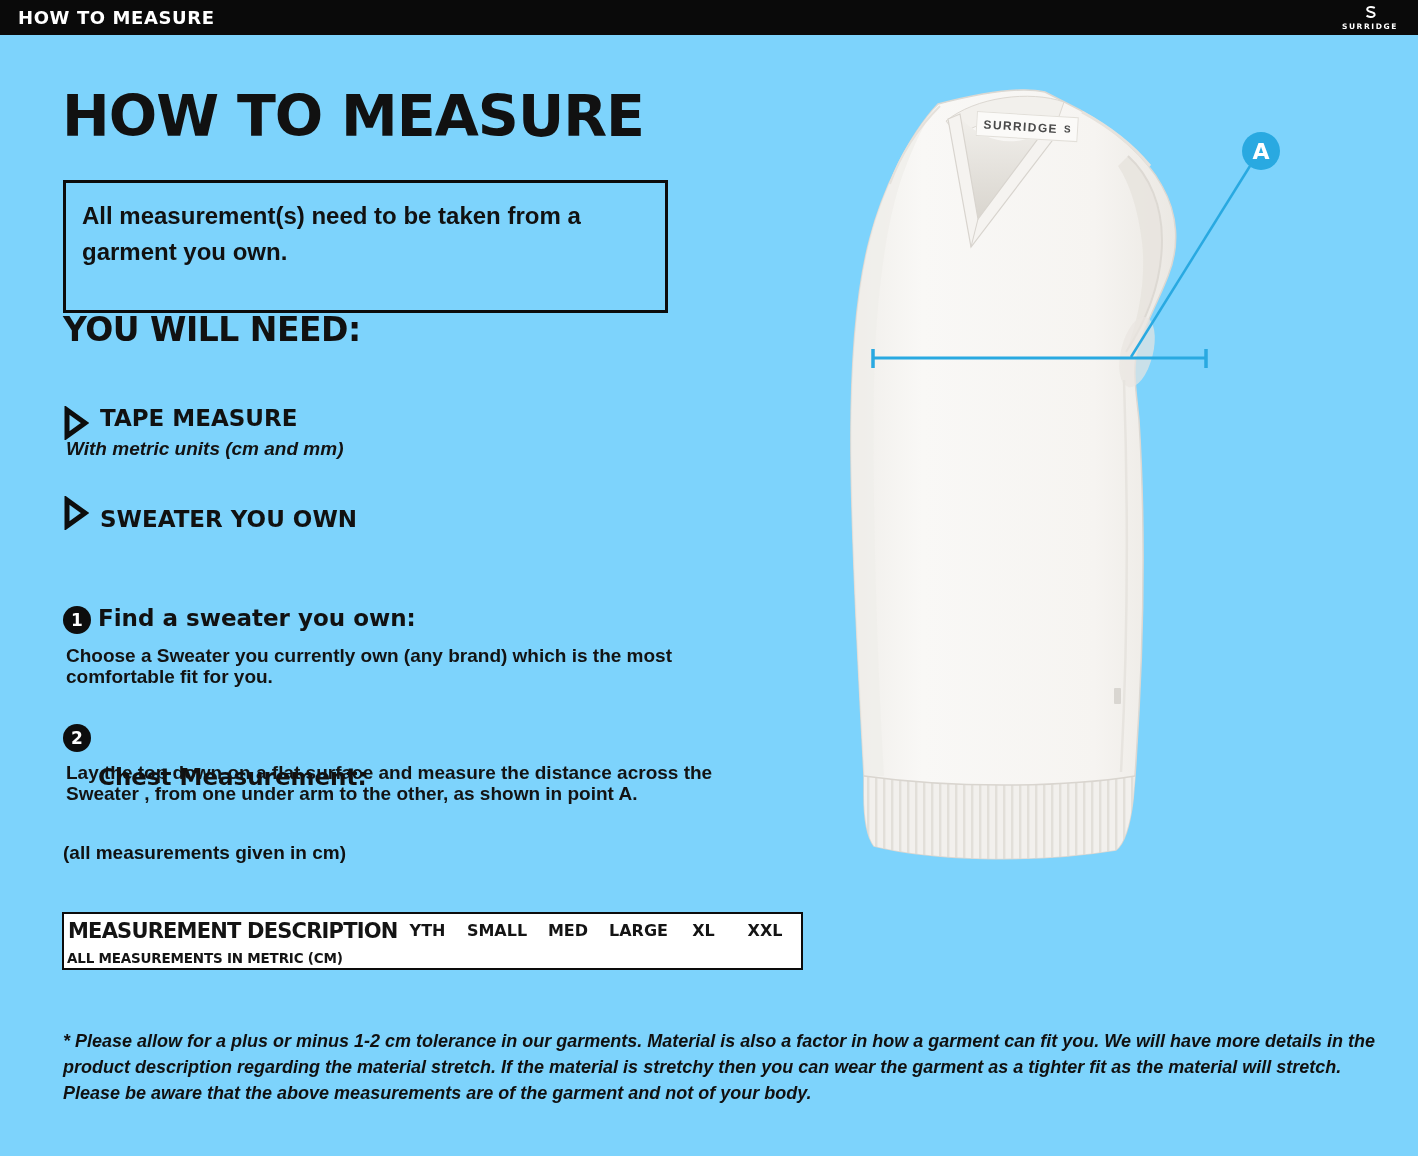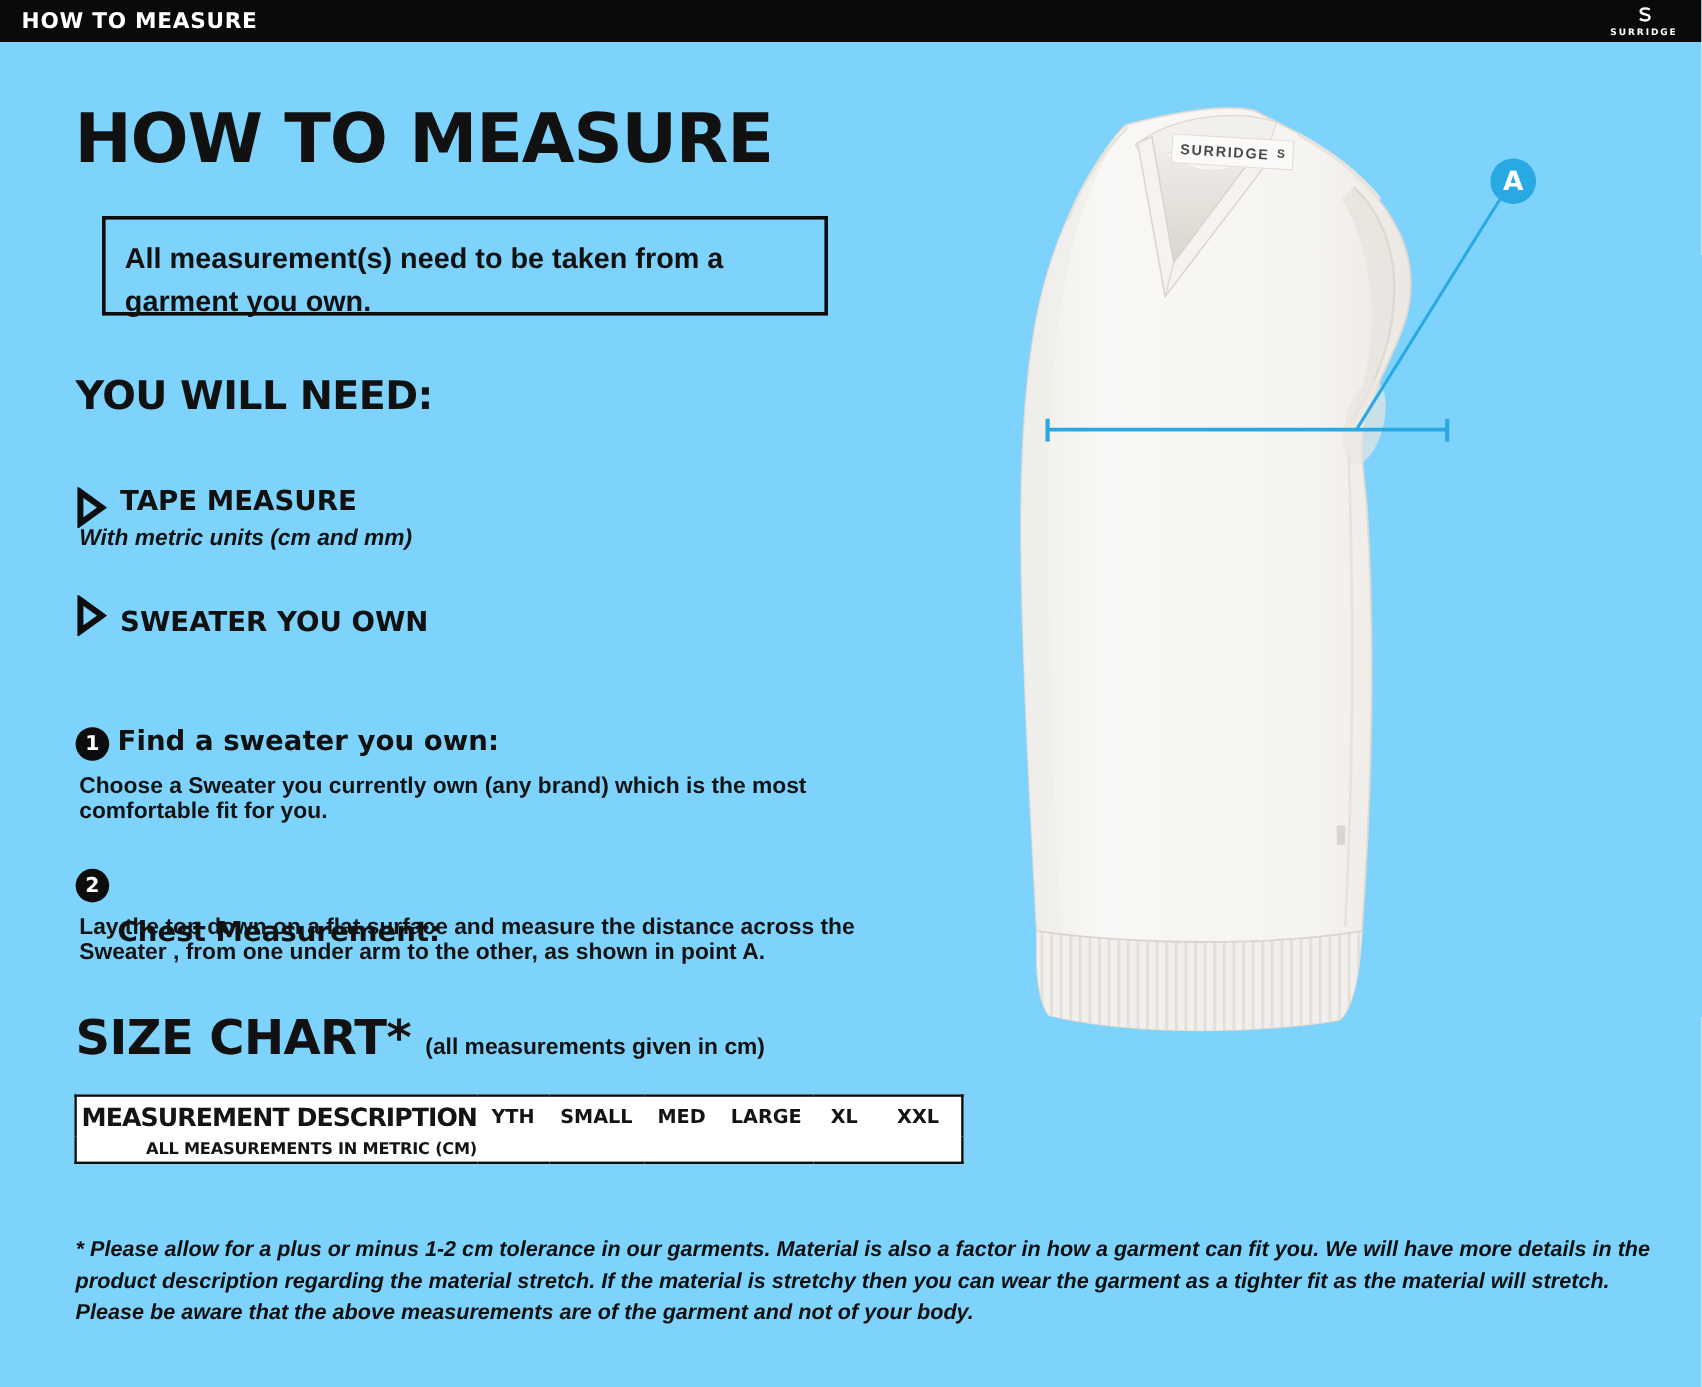--- a/index.html
+++ b/index.html
@@ -12,22 +12,22 @@
                 font-family:"DejaVu Sans",sans-serif;font-weight:700;font-size:18px;letter-spacing:.6px;}
   .brand{position:absolute;right:12px;top:2px;width:72px;height:32px;display:flex;flex-direction:column;
          align-items:center;justify-content:center;}
   .brand svg{display:block;}
   .brand-text{color:#ffffff;font-size:7.5px;font-weight:700;letter-spacing:1.6px;margin-top:1px;
               font-family:"DejaVu Sans",sans-serif;}
 
   
   .h1{position:absolute;left:62px;top:88px;font-family:"DejaVu Sans",sans-serif;font-weight:800;
       font-size:57px;line-height:1;letter-spacing:-1px;color:#111;}
-  .note-box{position:absolute;left:63px;top:180px;width:605px;height:83px;box-sizing:border-box;
-            border:3px solid #0c0c0c;margin-left:22px;}
+  .note-box{position:absolute;left:63px;top:180px;width:605px;height:133px;box-sizing:border-box;
+            border:3px solid #0c0c0c;}
   .note-text{padding:15px 14px 0 16px;font-size:24px;font-weight:700;line-height:36px;color:#111;}
 
   .ywn{position:absolute;left:63px;top:310px;font-family:"DejaVu Sans",sans-serif;font-weight:800;
        font-size:33px;letter-spacing:-.5px;color:#111;}
 
   .tri-icon{position:absolute;left:63px;width:26px;height:34px;}
   .need-title{position:absolute;left:100px;font-family:"DejaVu Sans",sans-serif;font-weight:800;
               font-size:23px;letter-spacing:0;color:#111;}
   .need-desc{position:absolute;left:66px;font-size:19px;font-weight:700;color:#131313;font-style:italic;}
 
@@ -45,21 +45,21 @@
   
   .size-table{position:absolute;left:62px;top:912px;border-collapse:collapse;table-layout:fixed;
               background:#fff;}
   .size-table,".size-table" td,.size-table th,.size-table td{border:1.6px solid #0c0c0c;}
   .size-table{border:2.6px solid #0c0c0c;}
   .size-table th,.size-table td{padding:0;overflow:hidden;white-space:nowrap;}
   .hrow th{height:33px;font-family:"DejaVu Sans",sans-serif;margin-left:32px;}
   .hrow .desc{font-size:21px;font-weight:800;letter-spacing:-.8px;text-align:left;padding-left:4px;}
   .hrow .size{font-size:16px;font-weight:700;text-align:center;}
   .r2 td{height:21px;}
-  .r2 .lbl2{font-size:13.5px;font-weight:700;letter-spacing:-.2px;text-align:right;padding-left:3px;
+  .r2 .lbl2{font-size:13.5px;font-weight:700;letter-spacing:-.2px;text-align:left;padding-left:3px;
             font-family:"DejaVu Sans",sans-serif;}
   .r3 td{height:23px;}
   .r3 .lbl3{font-size:14px;font-weight:400;text-align:left;padding-left:3px;}
   .r3 .num{font-size:15px;font-weight:400;text-align:center;}
 
   
   .footnote{position:absolute;left:63px;top:1028px;width:1330px;font-size:18px;font-weight:700;
             font-style:italic;line-height:26px;color:#101010;}
 
   
@@ -109,21 +109,20 @@
 
   <div class="step-badge" style="top:606px">1</div>
   <div class="step-title" style="top:605px">Find a sweater you own:</div>
   <div class="step-desc" style="top:645px;width:670px">Choose a Sweater you currently own (any brand) which is the most comfortable fit for you.</div>
 
   <div class="step-badge" style="top:724px">2</div>
   <div class="step-title" style="top:764px">Chest Measurement:</div>
   <div class="step-desc" style="top:762px;width:680px">Lay the top down on a flat surface and measure the distance across the Sweater , from one under arm to the other, as shown in point A.</div>
 
   <div class="sc-row">
-    <div class="sc-title">SIZE CHART*</div>
     <div class="sc-sub">(all measurements given in cm)</div>
   </div>
 
   <table class="size-table">
     <colgroup>
       <col style="width:294px">
         <col style="width:60px">
         <col style="width:79px">
         <col style="width:63px">
       <col style="width:78px">

